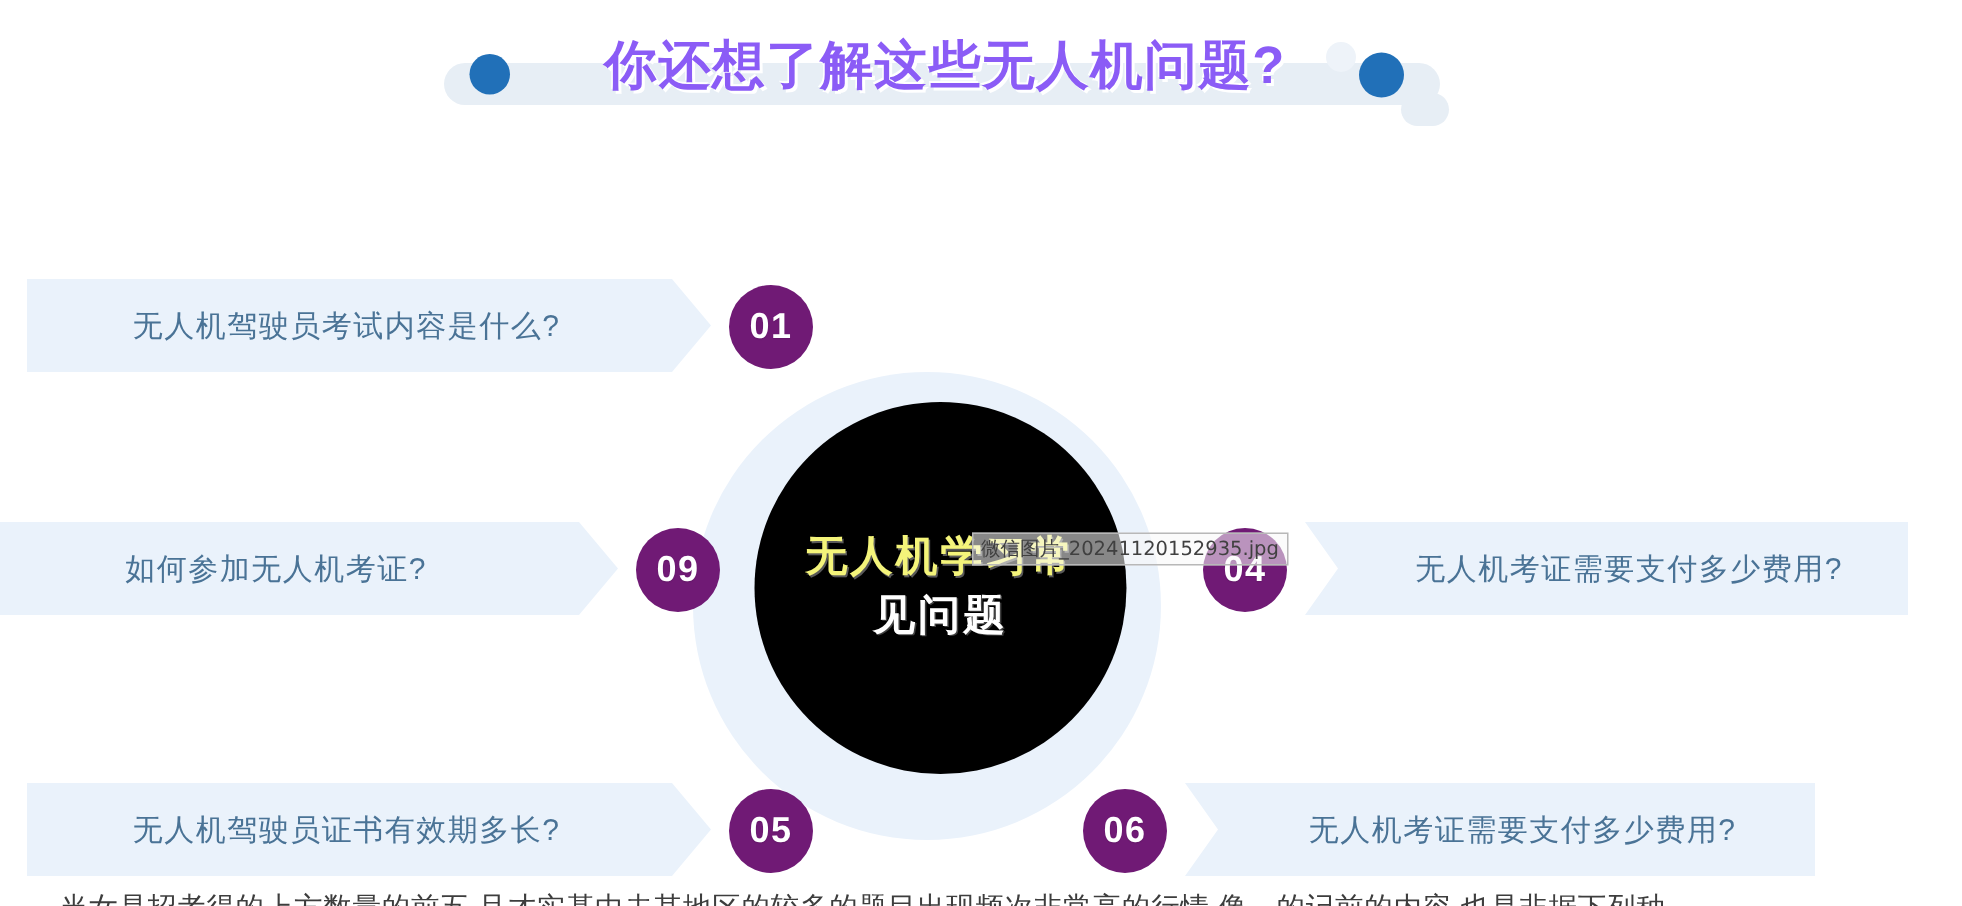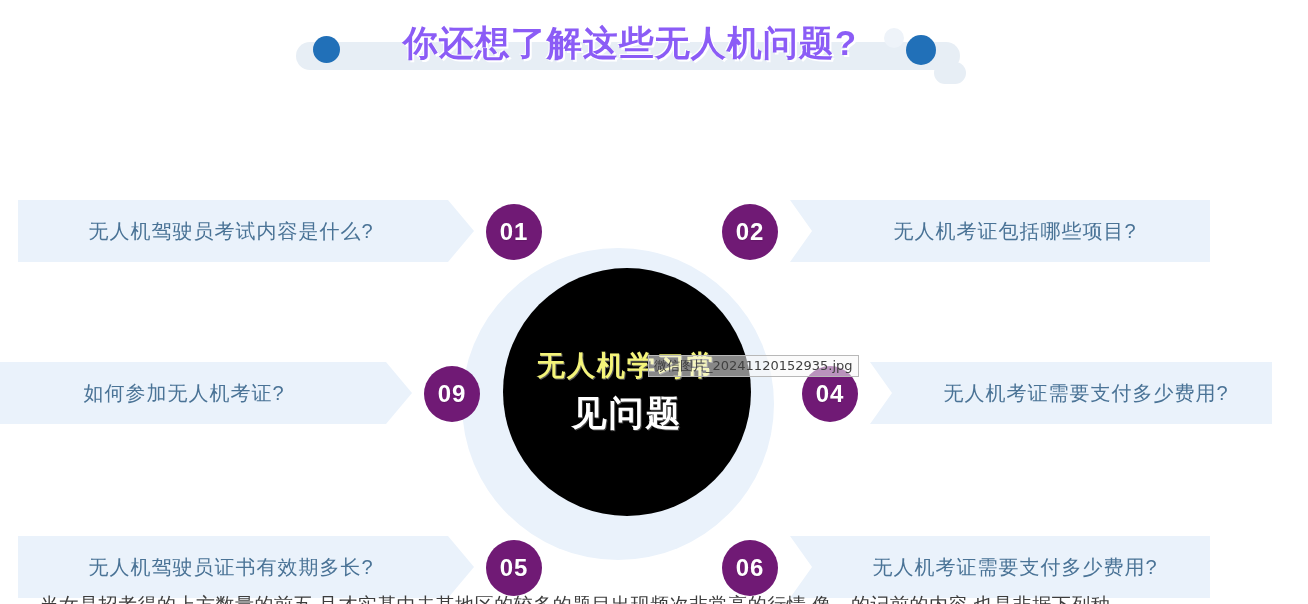--- a/index.html
+++ b/index.html
@@ -108,30 +108,31 @@
     line-height: 1.35;
   }
   .hub-line1 {
     font-size: 28px;
     font-weight: bold;
     color: #f4f47a;
     letter-spacing: 2px;
     text-shadow: 1px 1px 0 rgba(255,255,255,.35);
   }
   .hub-line2 {
-    font-size: 35px;
+    font-size: 28px;
     font-weight: bold;
     color: #ffffff;
     letter-spacing: 2px;
     margin-top: 4px;
     text-shadow: 1px 1px 0 rgba(255,255,255,.25);
-  }
-
-  
-  .item { position: absolute; height: 64px; margin-top: 14px; }
+    font-family: Liberation Mono, monospace;
+  }
+
+  
+  .item { position: absolute; height: 64px; }
 
   .num-circle {
     position: absolute;
     width: 56px;
     height: 56px;
     border-radius: 50%;
     background: #701a75;
     color: #ffffff;
     font-size: 24px;
     font-weight: bold;
@@ -239,26 +240,20 @@
     <div class="hub-line2">见问题</div>
   </div>
 
   <div class="item left row1 col-left">
     <div class="qbox">
       <span>无人机驾驶员考试内容是什么?</span>
     </div>
     <div class="num-circle">01</div>
   </div>
 
-  <div class="item right row1 col-right">
-    <div class="num-circle">02</div>
-    <div class="qbox">
-      <span>无人机考证包括哪些项目?</span>
-    </div>
-  </div>
 
   <div class="item left row2 col-left2">
     <div class="qbox">
       <span>如何参加无人机考证?</span>
     </div>
     <div class="num-circle">09</div>
   </div>
 
   <div class="item right row2 col-right2">
     <div class="num-circle">04</div>

